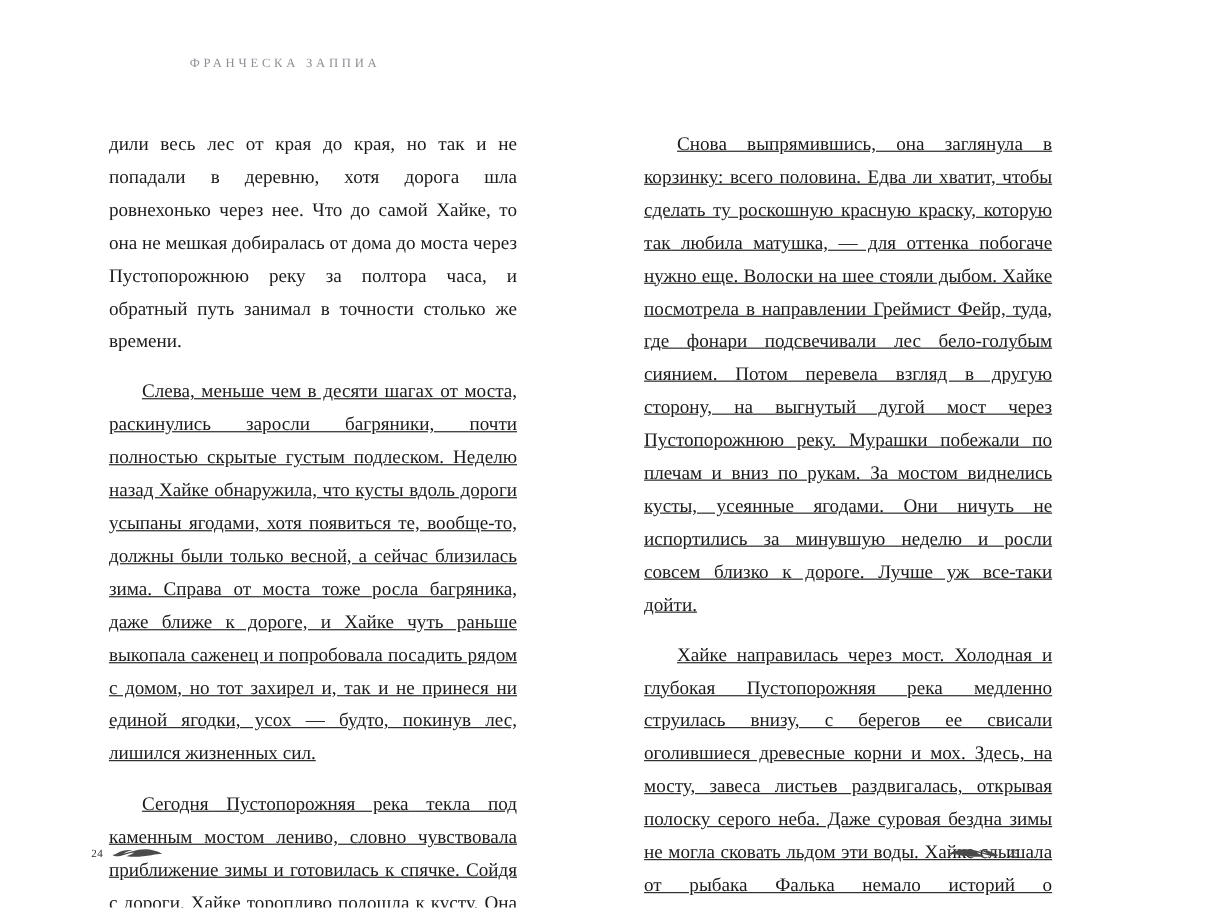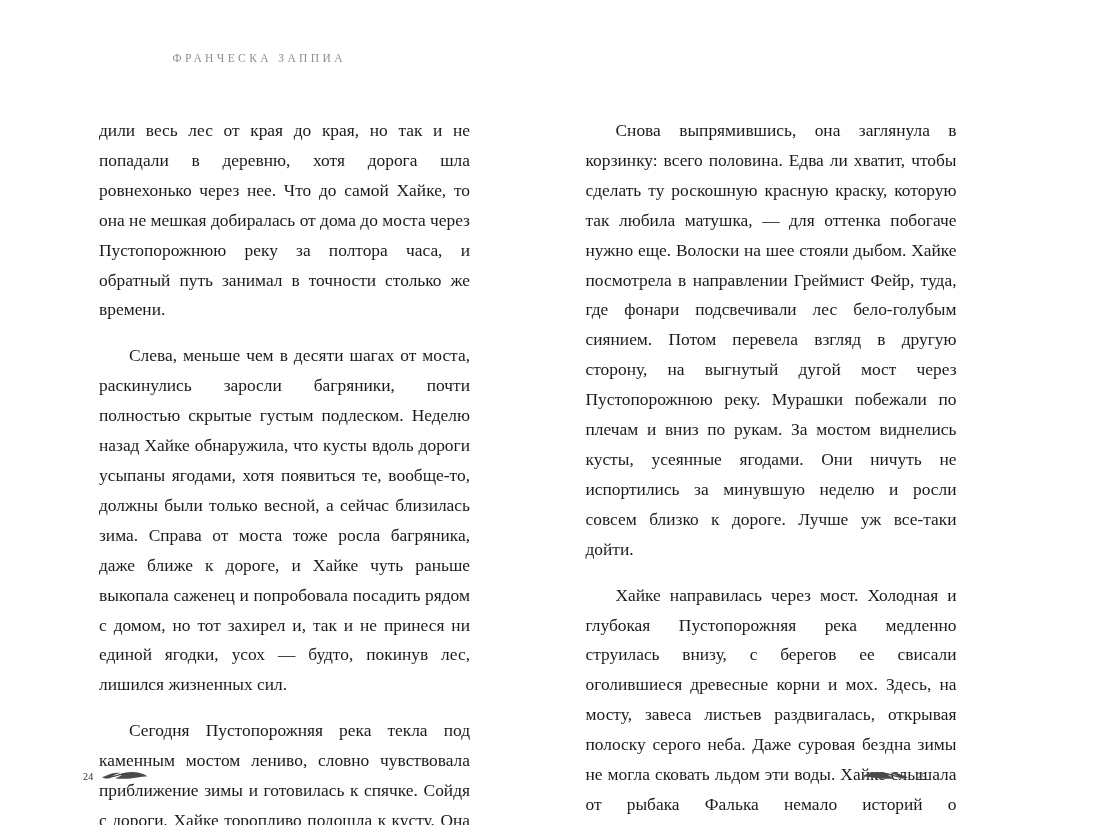--- a/index.html
+++ b/index.html
@@ -62,20 +62,21 @@
   }
   .page-left .textblock  { left: 83px; }
   .page-right .textblock { left: 65px; }
 
   .textblock p {
     margin: 16px;
     text-indent: 0;
   }
   .textblock p.indent {
     text-indent: 30px;
+    text-decoration: underline;
   }
 
   
   .folio {
     position: absolute;
     bottom: 42px;
     display: flex;
     align-items: center;
     gap: 7px;
     font-size: 10px;

